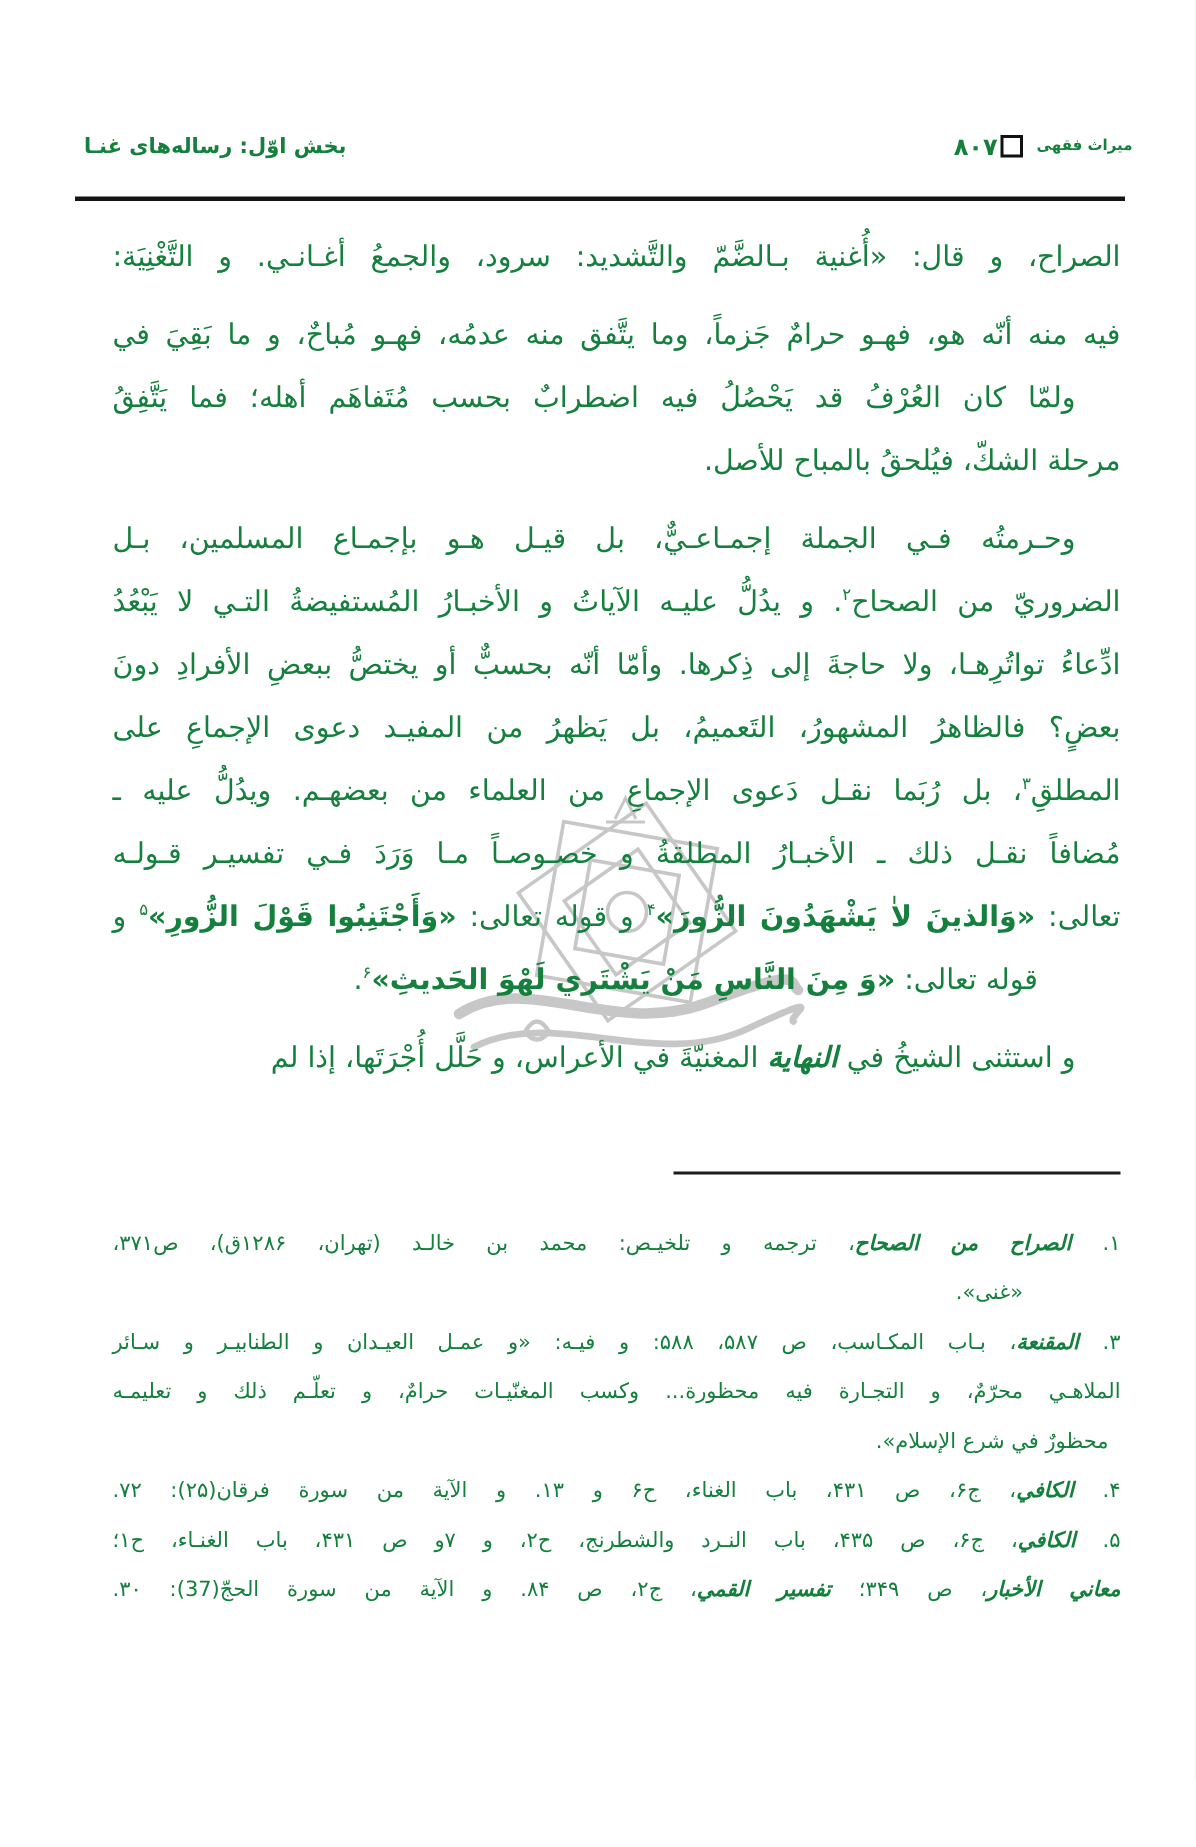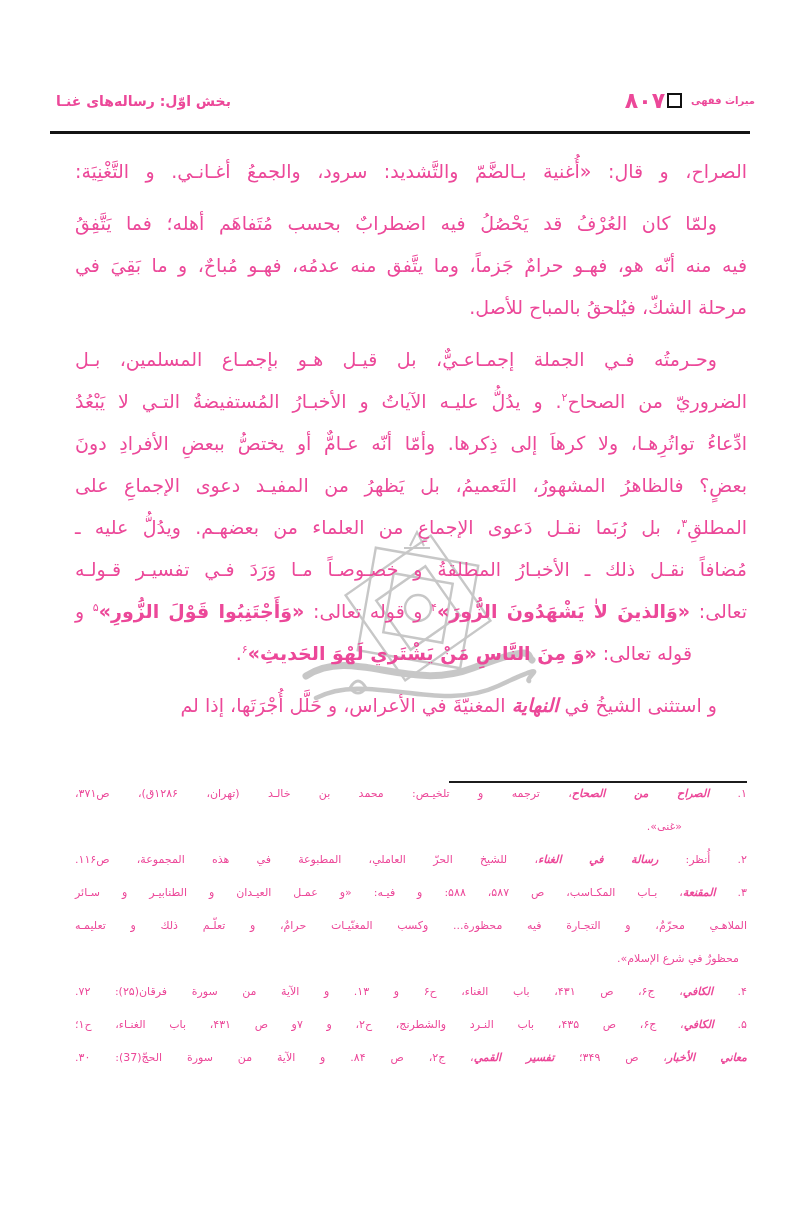--- a/index.html
+++ b/index.html
@@ -2,31 +2,31 @@
 <html lang="fa"><head>
 <meta charset="utf-8">
 <style>
   html,body{margin:0;padding:0;background:#e9e9e9;}
   .page{
     position:relative;
     width:797px;height:1231px;
     background:#ffffff;
     overflow:hidden;
     font-family:"DejaVu Sans",sans-serif;
-    color:#ec4899;
+    color:#15803d;
   }
   
   .page-header{
     position:absolute;top:88px;left:56px;right:42px;
     display:flex;justify-content:space-between;align-items:center;
     font-weight:bold;
   }
   .header-left{font-size:14px;direction:rtl;}
   .header-right{display:flex;align-items:center;direction:ltr;}
-  .page-num{font-size:22px;letter-spacing:7px;direction:ltr;}
+  .page-num{font-size:16px;letter-spacing:7px;direction:ltr;}
   .sq{
     width:11px;height:11px;border:2px solid #111;
     display:inline-block;margin:0 9px 0 2px;
   }
   .header-book{font-size:10px;direction:rtl;}
   .header-rule{
     position:absolute;top:131px;left:50px;width:700px;height:3px;
     background:#141414;
   }
   
@@ -40,22 +40,22 @@
   .line.full{text-align-last:justify;margin-left:24px;-moz-text-align-last:justify;}
   .b{font-weight:bold;}
   .i{font-style:italic;font-weight:bold;}
   sup{font-size:11px;line-height:0;vertical-align:super;}
   
   .fn-rule{
     position:absolute;top:781px;right:50px;width:298px;height:2px;
     background:#1c1c1c;
   }
   .footnotes{
-    position:absolute;top:777px;right:50px;width:696px;
-    direction:rtl;font-size:11px;line-height:33px;
+    position:absolute;top:813px;right:50px;width:696px;
+    direction:rtl;font-size:14px;line-height:33px;
     text-align:justify;z-index:2;
   }
   .footnote{margin:0;}
   
   .watermark{
     position:absolute;left:298px;top:528px;width:240px;height:195px;
     z-index:1;opacity:.55;pointer-events:none;
   }
 </style>
 </head>
@@ -90,49 +90,46 @@
       <path d="M18 170 C 70 143, 140 186, 200 158 S 226 150, 231 153" stroke-width="4.5" stroke-linecap="round"></path>
       <path d="M52 160 q 8 -14 16 0 q -8 10 -16 0" stroke-width="3"></path>
     </g>
   </svg>
 
   <div class="body-text">
       <div class="para">
         <div class="line full"><span>الصراح، و قال: «أُغنية بـالضَّمّ والتَّشديد: سرود، والجمعُ أغـانـي. و التَّغْنِيَة:</span></div>
       </div>
       <div class="para">
+        <div class="line full"><span>فيه منه أنّه هو، فهـو حرامٌ جَزماً، وما يتَّفق منه عدمُه، فهـو مُباحٌ، و ما بَقِيَ في</span></div>
         <div class="line full" style="padding-right: 30px;"><span>ولمّا كان العُرْفُ قد يَحْصُلُ فيه اضطرابٌ بحسب مُتَفاهَم أهله؛ فما يَتَّفِقُ</span></div>
-        <div class="line full"><span>فيه منه أنّه هو، فهـو حرامٌ جَزماً، وما يتَّفق منه عدمُه، فهـو مُباحٌ، و ما بَقِيَ في</span></div>
         <div class="line"><span>مرحلة الشكّ، فيُلحقُ بالمباح للأصل.</span></div>
       </div>
       <div class="para">
         <div class="line full" style="padding-right: 30px;"><span>وحـرمتُه فـي الجملة إجمـاعـيٌّ، بل قيـل هـو بإجمـاع المسلمين، بـل</span></div>
         <div class="line full"><span>الضروريّ من الصحاح</span><sup>۲</sup><span>. و يدُلُّ عليـه الآياتُ و الأخبـارُ المُستفيضةُ التـي لا يَبْعُدُ</span></div>
-        <div class="line full"><span>ادِّعاءُ تواتُرِهـا، ولا كرهاَ إلى ذِكرها. وأمّا أنّه عـامٌّ أو يختصُّ ببعضِ الأفرادِ دونَ</span></div>
+        <div class="line full"><span>ادِّعاءُ تواتُرِهـا، ولا حاجةَ إلى ذِكرها. وأمّا أنّه بحسبٌّ أو يختصُّ ببعضِ الأفرادِ دونَ</span></div>
         <div class="line full"><span>بعضٍ؟ فالظاهرُ المشهورُ، التَعميمُ، بل يَظهرُ من المفيـد دعوى الإجماعِ على</span></div>
         <div class="line full"><span>المطلقِ</span><sup>۳</sup><span>، بل رُبَما نقـل دَعوى الإجماعِ من العلماء من بعضهـم. ويدُلُّ عليه ـ</span></div>
         <div class="line full"><span>مُضافاً نقـل ذلك ـ الأخبـارُ المطلقةُ و خصـوصـاً مـا وَرَدَ فـي تفسيـر قـولـه</span></div>
         <div class="line full"><span>تعالى: </span><span class="b">«وَالذينَ لاٰ يَشْهَدُونَ الزُّورَ»</span><sup>۴</sup><span> و قوله تعالى: </span><span class="b">«وَأَجْتَنِبُوا قَوْلَ الزُّورِ»</span><sup>۵</sup><span> و</span></div>
         <div class="line" style="padding-right: 55px;"><span>قوله تعالى: </span><span class="b">«وَ مِنَ النَّاسِ مَنْ يَشْتَري لَهْوَ الحَديثِ»</span><sup>۶</sup><span>.</span></div>
       </div>
       <div class="para">
         <div class="line" style="padding-right: 30px;"><span>و استثنى الشيخُ في </span><span class="i">النهاية</span><span> المغنيّةَ في الأعراس، و حَلَّل أُجْرَتَها، إذا لم</span></div>
       </div>
     </div>
 
   <div class="fn-rule"></div>
   <div class="footnotes">
       <div class="footnote">
         <div class="line full"><span>۱. </span><span class="i">الصراح من الصحاح</span><span>، ترجمه و تلخيـص: محمد بن خالـد (تهران، ۱۲۸۶ق)، ص۳۷۱،</span></div>
         <div class="line" style="padding-right: 65px;"><span>«غنى».</span></div>
       </div>
       <div class="footnote">
-        <div class="line full"><span>۲. أُنظر: </span><span class="i">رسالة في الغناء</span><span>، للشيخ الحرّ العاملي، المطبوعة في هذه المجموعة، ص۱۱۶.</span></div>
-      </div>
-      <div class="footnote">
         <div class="line full"><span>۳. </span><span class="i">المقنعة</span><span>، بـاب المكـاسب، ص ۵۸۷، ۵۸۸: و فيـه: «و عمـل العيـدان و الطنابيـر و سـائر</span></div>
         <div class="line full"><span>الملاهـي محرّمٌ، و التجـارة فيه محظورة... وكسب المغنّيـات حرامٌ، و تعلّـم ذلك و تعليمـه</span></div>
         <div class="line" style="padding-right: 8px;"><span>محظورٌ في شرع الإسلام».</span></div>
       </div>
       <div class="footnote">
         <div class="line full"><span>۴. </span><span class="i">الكافي</span><span>، ج۶، ص ۴۳۱، باب الغناء، ح۶ و ۱۳. و الآية من سورة فرقان(۲۵): ۷۲.</span></div>
       </div>
       <div class="footnote">
         <div class="line full"><span>۵. </span><span class="i">الكافي</span><span>، ج۶، ص ۴۳۵، باب النـرد والشطرنج، ح۲، و ۷و ص ۴۳۱، باب الغنـاء، ح۱؛</span></div>
         <div class="line full"><span class="i">معاني الأخبار</span><span>، ص ۳۴۹؛ </span><span class="i">تفسير القمي</span><span>، ج۲، ص ۸۴. و الآية من سورة الحجّ(37): ۳۰.</span></div>

